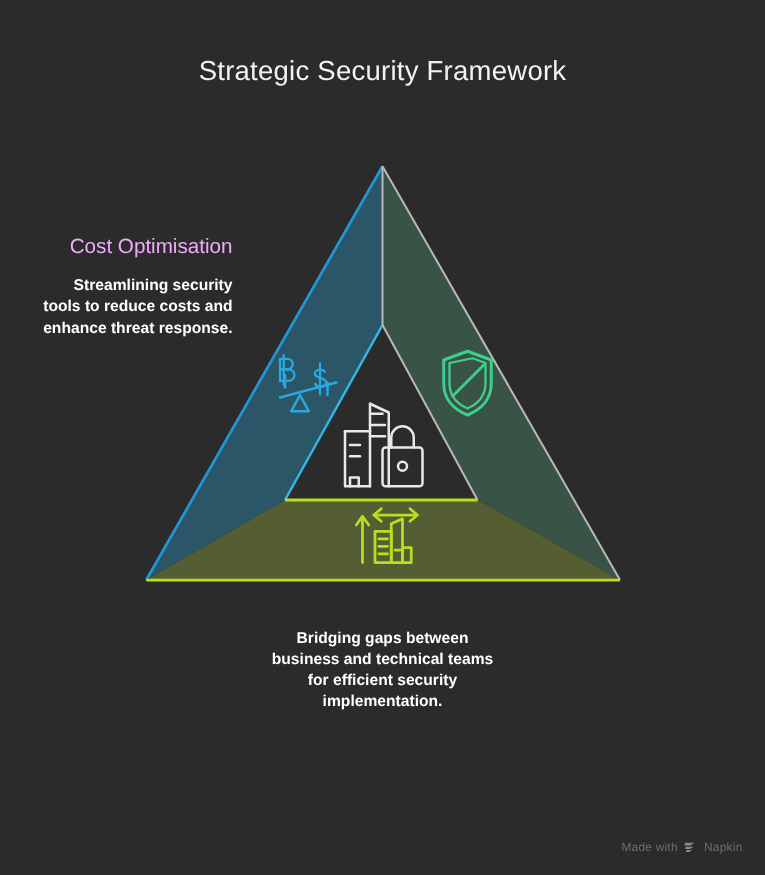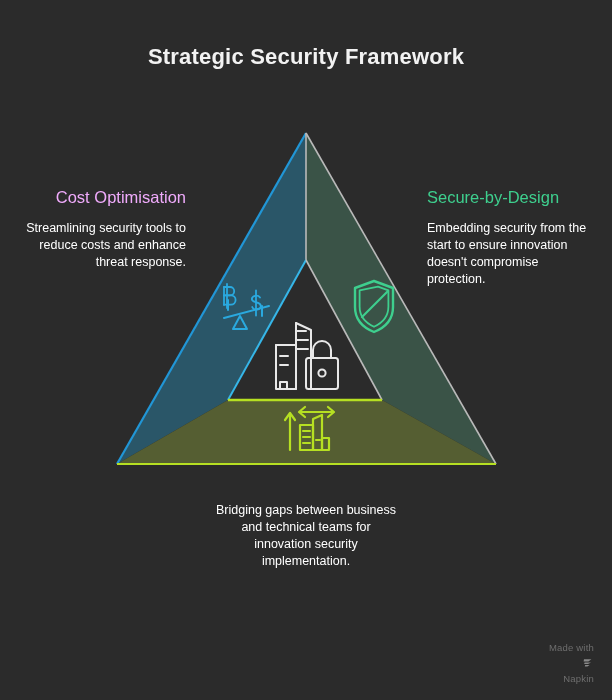--- a/index.html
+++ b/index.html
@@ -18,21 +18,21 @@
   }
 
   
   #title {
     position: absolute;
     left: 0;
     top: 44px;
     width: 612px;
     text-align: center;
     font-size: 22px;
-    font-weight: bold;
+    font-weight: normal;
     color: #f2f2f2;
     letter-spacing: 0.2px;
   }
 
   
   #diagram {
     position: absolute;
     left: 0;
     top: 0;
     width: 612px;
@@ -44,21 +44,21 @@
     position: absolute;
   }
   .block-heading {
     font-size: 16.5px;
     font-weight: normal;
     line-height: 22px;
     margin: 0 0 12px 0;
   }
   .block-body {
     font-size: 12.5px;
-    font-weight: normal;
+    font-weight: bold;
     line-height: 17px;
     color: #ffffff;
     margin: 0;
   }
 
   #block-left {
     left: 26px;
     top: 186px;
     width: 160px;
     text-align: right;
@@ -84,26 +84,25 @@
     line-height: 22px;
   }
   #block-bottom .block-body { margin-top: 14px; }
 
   
   #watermark {
     position: absolute;
     right: 18px;
     bottom: 16px;
     display: flex;
-    align-items: flex-end;
+    align-items: flex-start;
     gap: 5px;
     font-size: 9.5px;
     color: #6e6e6e;
     letter-spacing: 0.2px;
-    flex-direction: column;
   }
   #watermark .wm-logo {
     display: inline-flex;
     align-items: center;
   }
 </style>
 </head>
 <body>
 
 <div id="page">
@@ -213,27 +212,23 @@
 
       <path d="M322,450 L322,438 L329,438 L329,450 Z"></path>
     </g>
   </svg>
 
   <div class="block" id="block-left">
     <div class="block-heading">Cost Optimisation</div>
     <div class="block-body">Streamlining security tools to reduce costs and enhance threat response.</div>
   </div>
 
-  <div class="block" id="block-right">
-    <div class="block-heading">Secure-by-Design</div>
-    <div class="block-body">Embedding security from the start to ensure innovation doesn't compromise protection.</div>
-  </div>
 
   <div class="block" id="block-bottom">
-    <div class="block-body">Bridging gaps between business and technical teams for innovation security implementation.</div>
+    <div class="block-body">Bridging gaps between business and technical teams for efficient security implementation.</div>
   </div>
 
   <div id="watermark">
     <span>Made with</span>
     <span class="wm-logo">
       <svg width="11" height="10" viewBox="0 0 11 10">
         <path d="M1,1.2 L8.4,1.2 L5.4,3.4 L0.6,3.4 Z" fill="#8a8a8a"></path>
         <path d="M1.6,4.4 L8.0,4.4 L5.0,6.1 L1.2,6.1 Z" fill="#8a8a8a"></path>
         <path d="M2.2,7.0 L6.6,7.0 L4.4,8.6 L1.8,8.6 Z" fill="#8a8a8a"></path>
       </svg>

